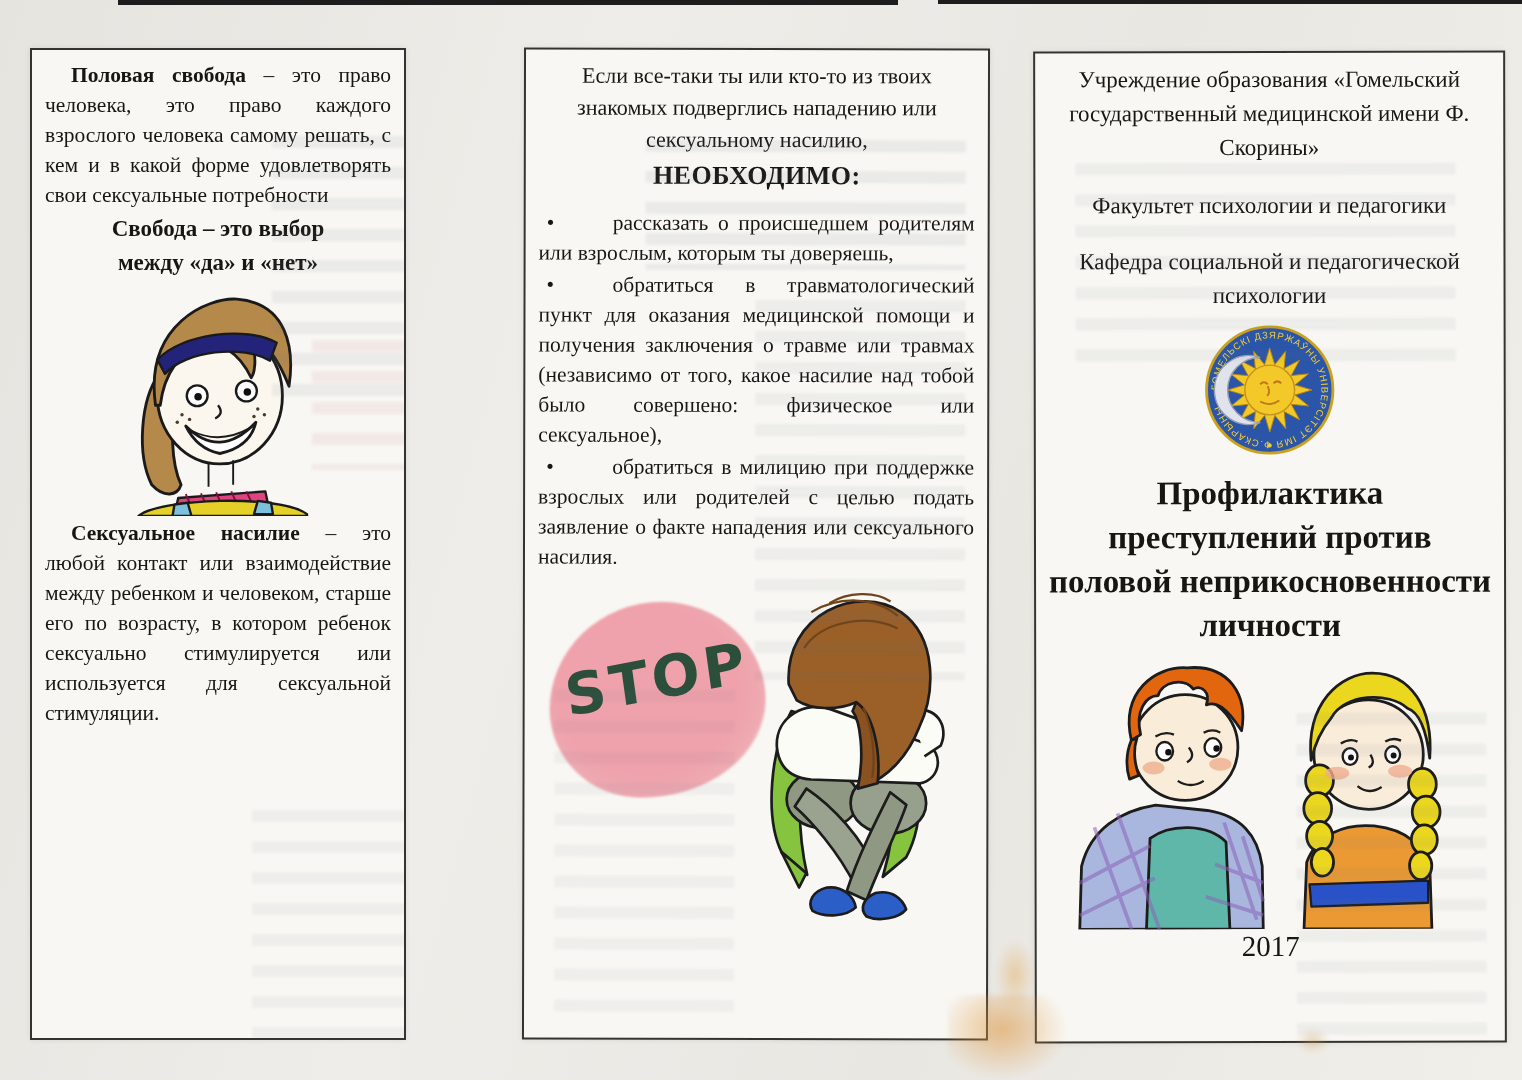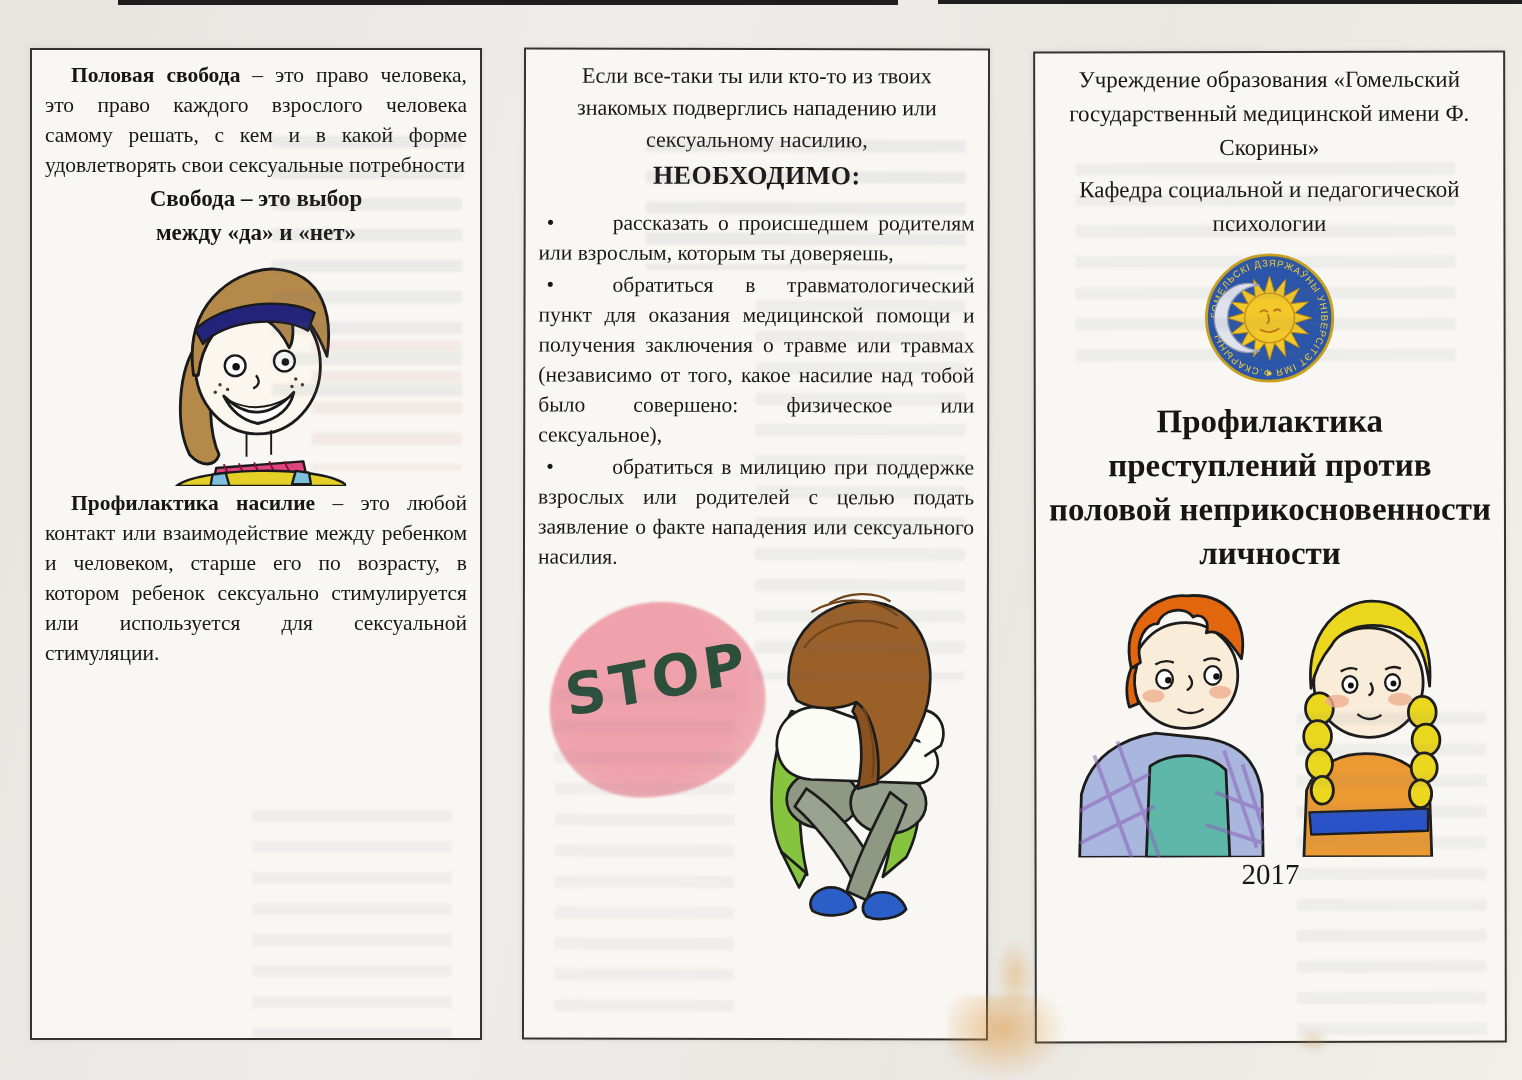--- a/index.html
+++ b/index.html
@@ -7,35 +7,35 @@
     width:1522px;height:1080px;position:relative;overflow:hidden;
     background:linear-gradient(105deg,#e6e4df 0%,#efede9 35%,#e9e7e2 65%,#f1efe9 100%);
     font-family:"Liberation Serif",serif;color:#181613;
   }
   .scan-strip{position:absolute;background:#1d1d1d;height:5px;top:0;}
   .panel{
     position:absolute;top:48px;height:992px;background:#f8f7f3;
     border:2px solid #34332f;box-sizing:border-box;overflow:hidden;
     box-shadow:0 0 6px rgba(0,0,0,0.08);
   }
-  #panel-left{left:30px;width:452px;}
+  #panel-left{left:30px;width:376px;}
   #panel-middle{left:523px;width:466px;transform:rotate(0.12deg);}
   #panel-right{left:1034px;width:472px;top:51px;transform:rotate(-0.1deg);}
   .inner{padding:10px 13px 0 13px;position:relative;}
   .p-just{margin:0;text-align:justify;font-size:21.5px;line-height:30px;text-indent:26px;}
   .p-center{margin:0;text-align:center;font-size:22px;line-height:32px;text-indent:0;}
   .bold{font-weight:bold;}
   .freedom-choice{font-weight:bold;font-size:23px;line-height:34px;margin-top:2px;}
   .bullet{text-indent:0;margin:0 0 2px 0;}
   .bdot{display:inline-block;width:74px;text-indent:8px;}
   .mid-head{font-size:22px;line-height:32px;}
   .mid-need{font-weight:bold;font-size:26px;line-height:36px;margin-top:2px;letter-spacing:.5px;}
   .org-block{font-size:23px;line-height:34px;}
   .faculty{margin-top:24px;}
-  .dept{margin-top:8px;text-align:center;}
+  .dept{margin-top:22px;text-align:center;}
   .big-title{font-weight:bold;font-size:33px;line-height:44px;margin-top:14px;}
   .year{font-size:29px;line-height:30px;margin-top:0;}
   .illus{display:block;margin:4px auto 2px auto;}
   
   .stop-scene{position:relative;height:362px;margin-top:4px;}
   .stop-blob{
     position:absolute;left:12px;top:26px;width:216px;height:196px;
     background:radial-gradient(ellipse at 45% 45%, #efa2ab 55%, #eeaab2 70%, rgba(238,170,178,0) 78%);
     border-radius:52% 48% 58% 42% / 55% 50% 50% 45%;
     filter:blur(1px);
@@ -89,21 +89,21 @@
       <g fill="#4a3a28" stroke="none">
         <circle cx="112" cy="138" r="1.8"></circle>
           <circle cx="120" cy="143" r="1.8"></circle>
           <circle cx="107" cy="146" r="1.8"></circle>
         <circle cx="192" cy="132" r="1.8"></circle>
           <circle cx="199" cy="138" r="1.8"></circle>
           <circle cx="188" cy="140" r="1.8"></circle>
       </g>
     </svg>
 
-    <p class="p-just"><span class="bold">Профилактика насилие</span><span> – это любой контакт или взаимодействие между ребенком и человеком, старше его по возрасту, в котором ребенок сексуально стимулируется или используется для сексуальной стимуляции.</span></p>
+    <p class="p-just"><span class="bold">Сексуальное насилие</span><span> – это любой контакт или взаимодействие между ребенком и человеком, старше его по возрасту, в котором ребенок сексуально стимулируется или используется для сексуальной стимуляции.</span></p>
   </div>
   <div class="smudge" style="left:240px;top:86px;width:190px;height:270px;"></div>
   <div class="smudge pink" style="left:280px;top:290px;width:150px;height:130px;"></div>
   <div class="smudge" style="left:220px;top:760px;width:200px;height:240px;opacity:.55;"></div>
 </div>
 
 <div class="panel" id="panel-middle">
   <div class="inner">
     <p class="p-center mid-head">Если все-таки ты или кто-то из твоих знакомых подверглись нападению или сексуальному насилию,</p>
     <p class="p-center mid-need">НЕОБХОДИМО:</p>
@@ -140,20 +140,21 @@
     </div>
   </div>
   <div class="smudge" style="left:120px;top:90px;width:320px;height:130px;"></div>
   <div class="smudge" style="left:230px;top:250px;width:210px;height:380px;opacity:.6;"></div>
   <div class="smudge" style="left:30px;top:640px;width:180px;height:330px;opacity:.5;"></div>
 </div>
 
 <div class="panel" id="panel-right">
   <div class="inner">
     <p class="p-center org-block">Учреждение образования «Гомельский государственный медицинской имени Ф. Скорины»</p>
+    <p class="p-center org-block faculty">Факультет психологии и педагогики</p>
     <p class="p-center org-block dept">Кафедра социальной и педагогической психологии</p>
 
     <svg class="illus" width="134" height="134" viewBox="0 0 140 140" style="margin-top:10px;">
       <circle cx="70" cy="70" r="66" fill="#2a55a8" stroke="#caa21e" stroke-width="3"></circle>
       <path id="rimpath" d="M 70,70 m -54,0 a 54,54 0 1,1 108,0 a 54,54 0 1,1 -108,0" fill="none"></path>
       <text font-size="10" font-family="Liberation Sans, sans-serif" fill="#f2cf3a" letter-spacing="1">
         <textPath href="#rimpath">ГОМЕЛЬСКІ ДЗЯРЖАЎНЫ УНІВЕРСІТЭТ ІМЯ Ф.СКАРЫНЫ</textPath>
       </text>
       <path fill="#f2c929" stroke="#b8860b" stroke-width="1" d="M114,70 L96.5,75.3 L110.6,86.8 L92.5,85 L101.1,101.1 L85,92.5 L86.8,110.6 L75.3,96.5 L70,114 L64.7,96.5 L53.2,110.6 L55,92.5 L38.9,101.1 L47.5,85 L29.4,86.8 L43.5,75.3 L26,70 L43.5,64.7 L29.4,53.2 L47.5,55 L38.9,38.9 L55,47.5 L53.2,29.4 L64.7,43.5 L70,26 L75.3,43.5 L86.8,29.4 L85,47.5 L101.1,38.9 L92.5,55 L110.6,53.2 L96.5,64.7 Z"></path>
       <circle cx="70" cy="70" r="26" fill="#f2c929" stroke="#c8901c" stroke-width="1.5"></circle>

